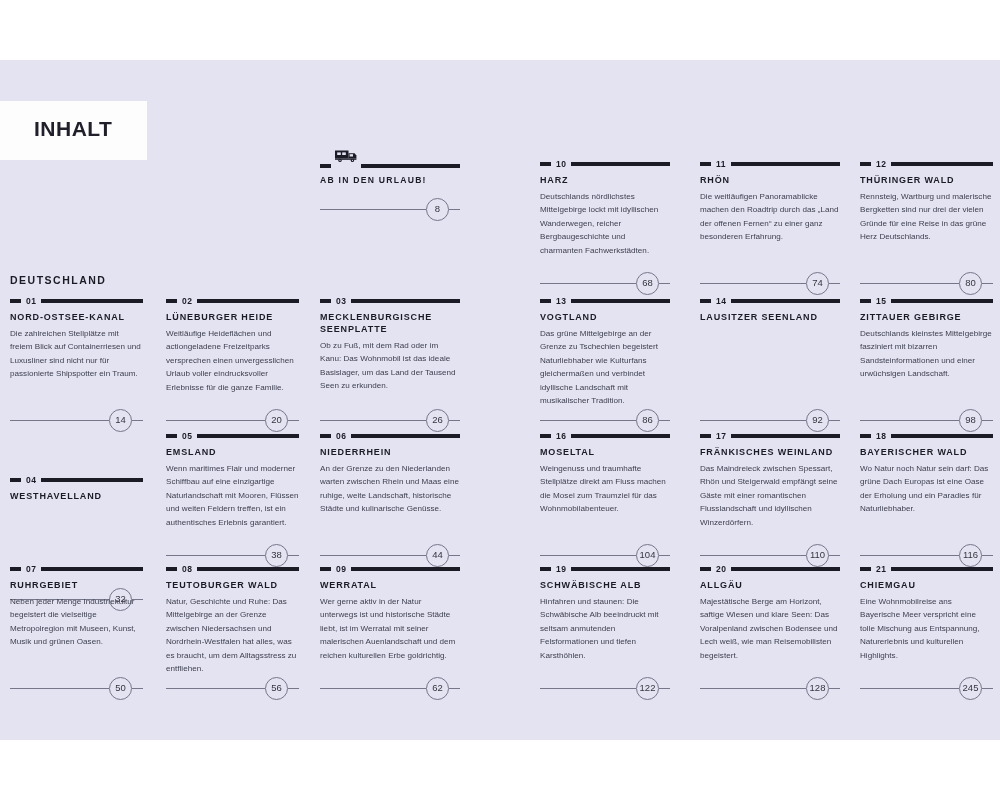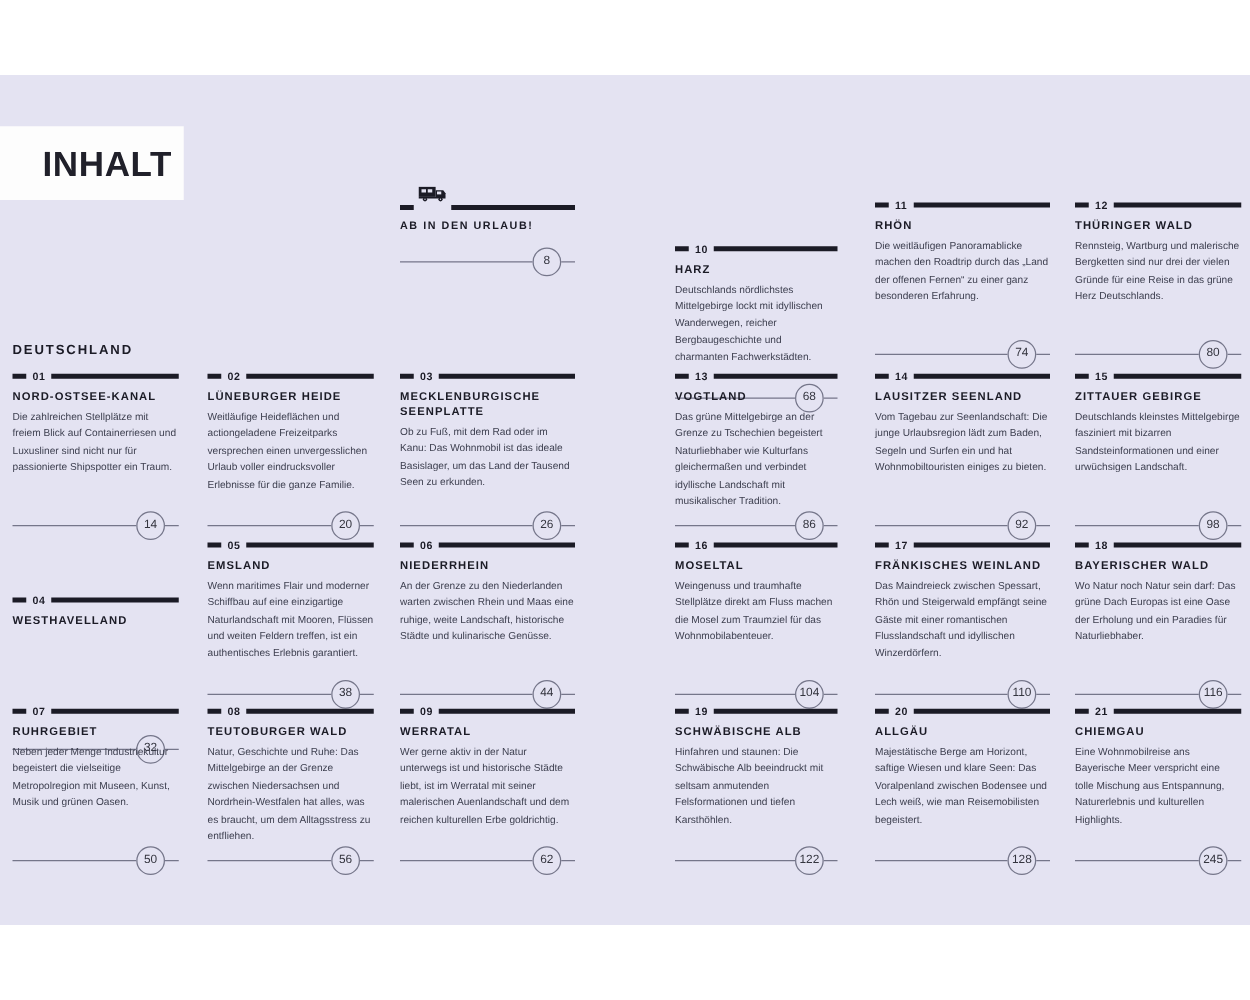--- a/index.html
+++ b/index.html
@@ -38,21 +38,21 @@
     left: 0;
     top: 101px;
     width: 147px;
     height: 59px;
     background: #fdfdfd;
   }
   #inhalt-title {
     position: absolute;
     left: 34px;
     top: 17px;
-    font-size: 28px;
+    font-size: 21px;
     font-weight: bold;
     letter-spacing: 0.5px;
     color: #20202a;
     line-height: 1;
   }
 
   
   .entry {
     position: absolute;
   }
@@ -340,21 +340,21 @@
           <span class="rule-bar"></span>
         </div>
         <div class="entry-title">WERRATAL</div>
         <div class="entry-body">Wer gerne aktiv in der Natur unterwegs ist und historische Städte liebt, ist im Werratal mit seiner malerischen Auenlandschaft und dem reichen kulturellen Erbe goldrichtig.</div>
         <div class="pagerule" style="top:112px;width:140px;">
           <span class="pr-line"></span>
           <span class="pr-circle">62</span>
           <span class="pr-tail"></span>
         </div>
       </div>
-      <div class="entry" style="left: 540px; top: 160px; width: 130px; margin-top: 35px;">
+      <div class="entry" style="left: 540px; top: 160px; width: 130px;">
         <div class="rule-head">
           <span class="rule-dash"></span>
           <span class="rule-num">10</span>
           <span class="rule-bar"></span>
         </div>
         <div class="entry-title">HARZ</div>
         <div class="entry-body">Deutschlands nördlichstes Mittelgebirge lockt mit idyllischen Wanderwegen, reicher Bergbaugeschichte und charmanten Fachwerkstädten.</div>
         <div class="pagerule" style="top:112px;width:130px;align-items:center;">
           <span class="pr-line"></span>
           <span class="pr-circle">68</span>
@@ -403,21 +403,20 @@
           <span class="pr-tail"></span>
         </div>
       </div>
       <div class="entry" style="left: 700px; top: 297px; width: 140px;">
         <div class="rule-head">
           <span class="rule-dash"></span>
           <span class="rule-num">14</span>
           <span class="rule-bar"></span>
         </div>
         <div class="entry-title">LAUSITZER SEENLAND</div>
-        <div class="entry-body">Vom Tagebau zur Seenlandschaft: Die junge Urlaubsregion lädt zum Baden, Segeln und Surfen ein und hat Wohnmobiltouristen einiges zu bieten.</div>
         <div class="pagerule" style="top:112px;width:140px;">
           <span class="pr-line"></span>
           <span class="pr-circle">92</span>
           <span class="pr-tail"></span>
         </div>
       </div>
       <div class="entry" style="left: 860px; top: 297px; width: 133px;">
         <div class="rule-head">
           <span class="rule-dash"></span>
           <span class="rule-num">15</span>

